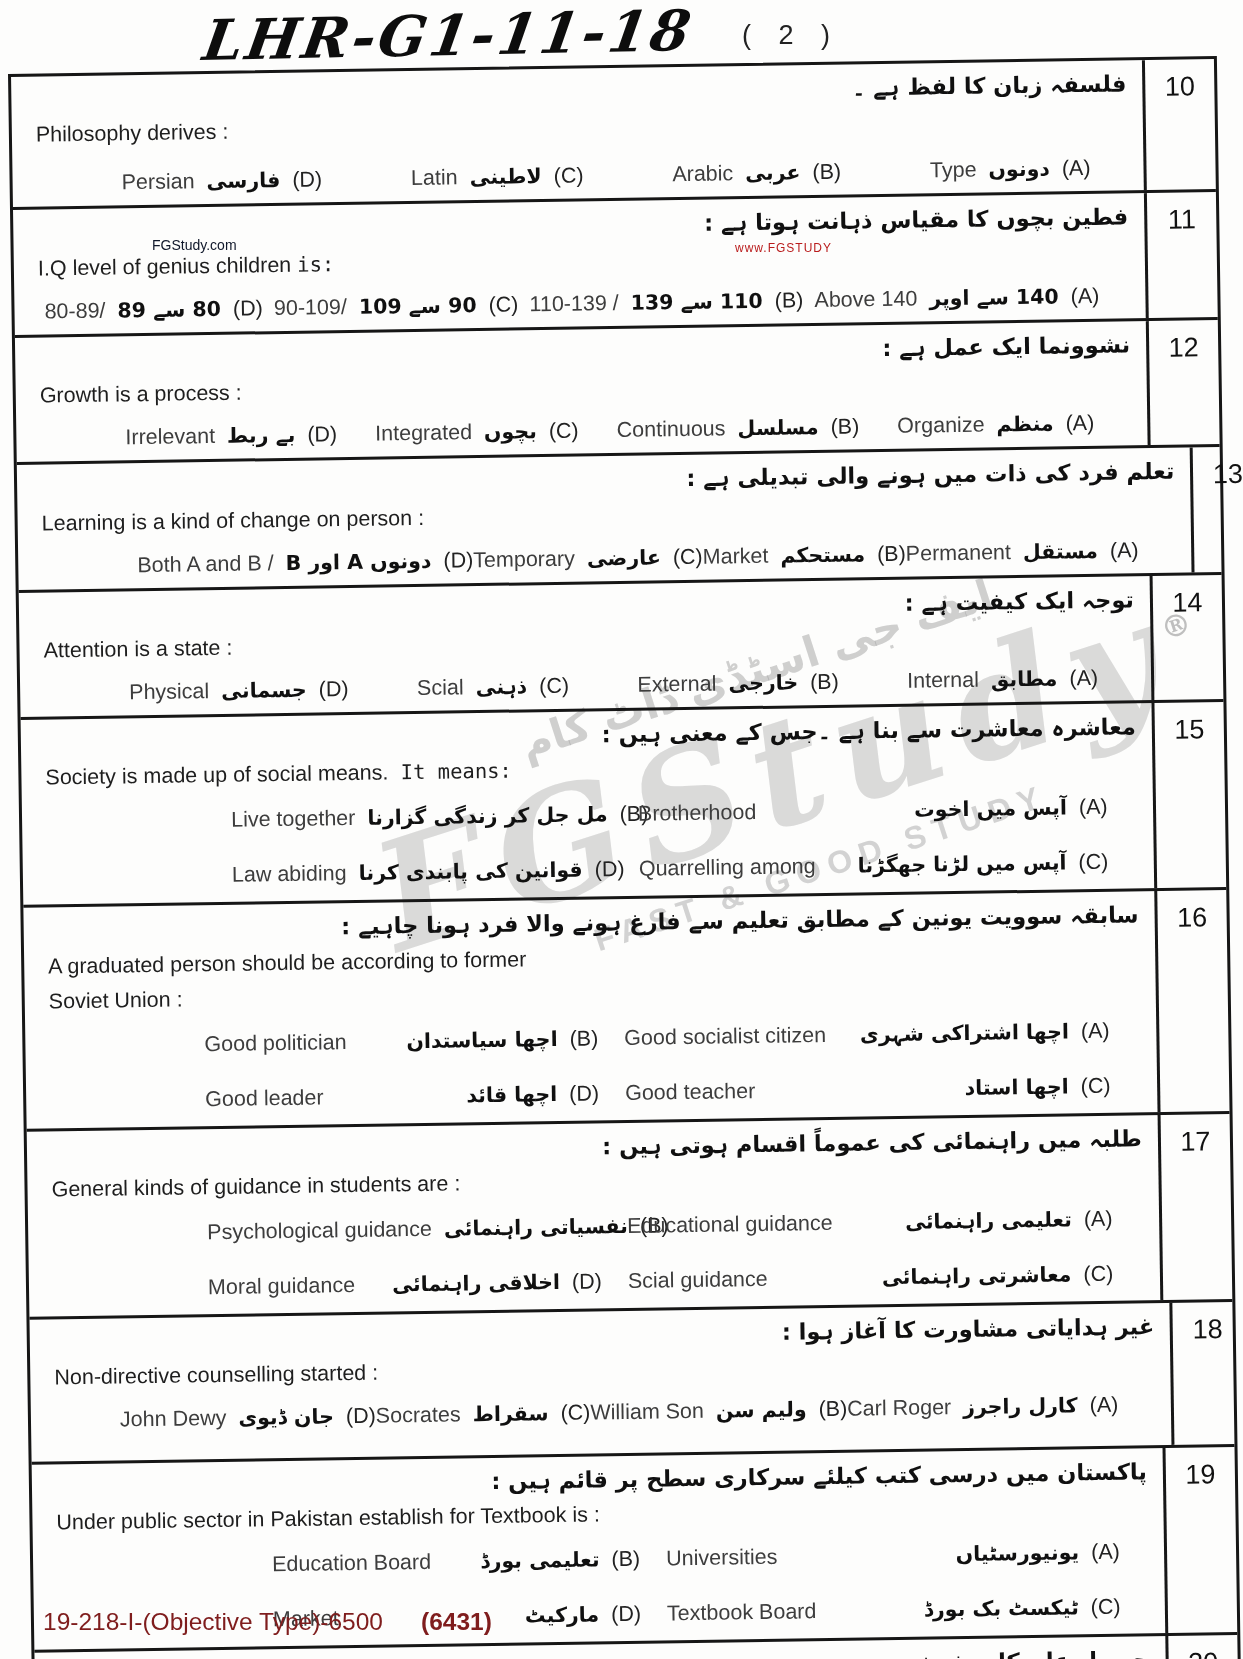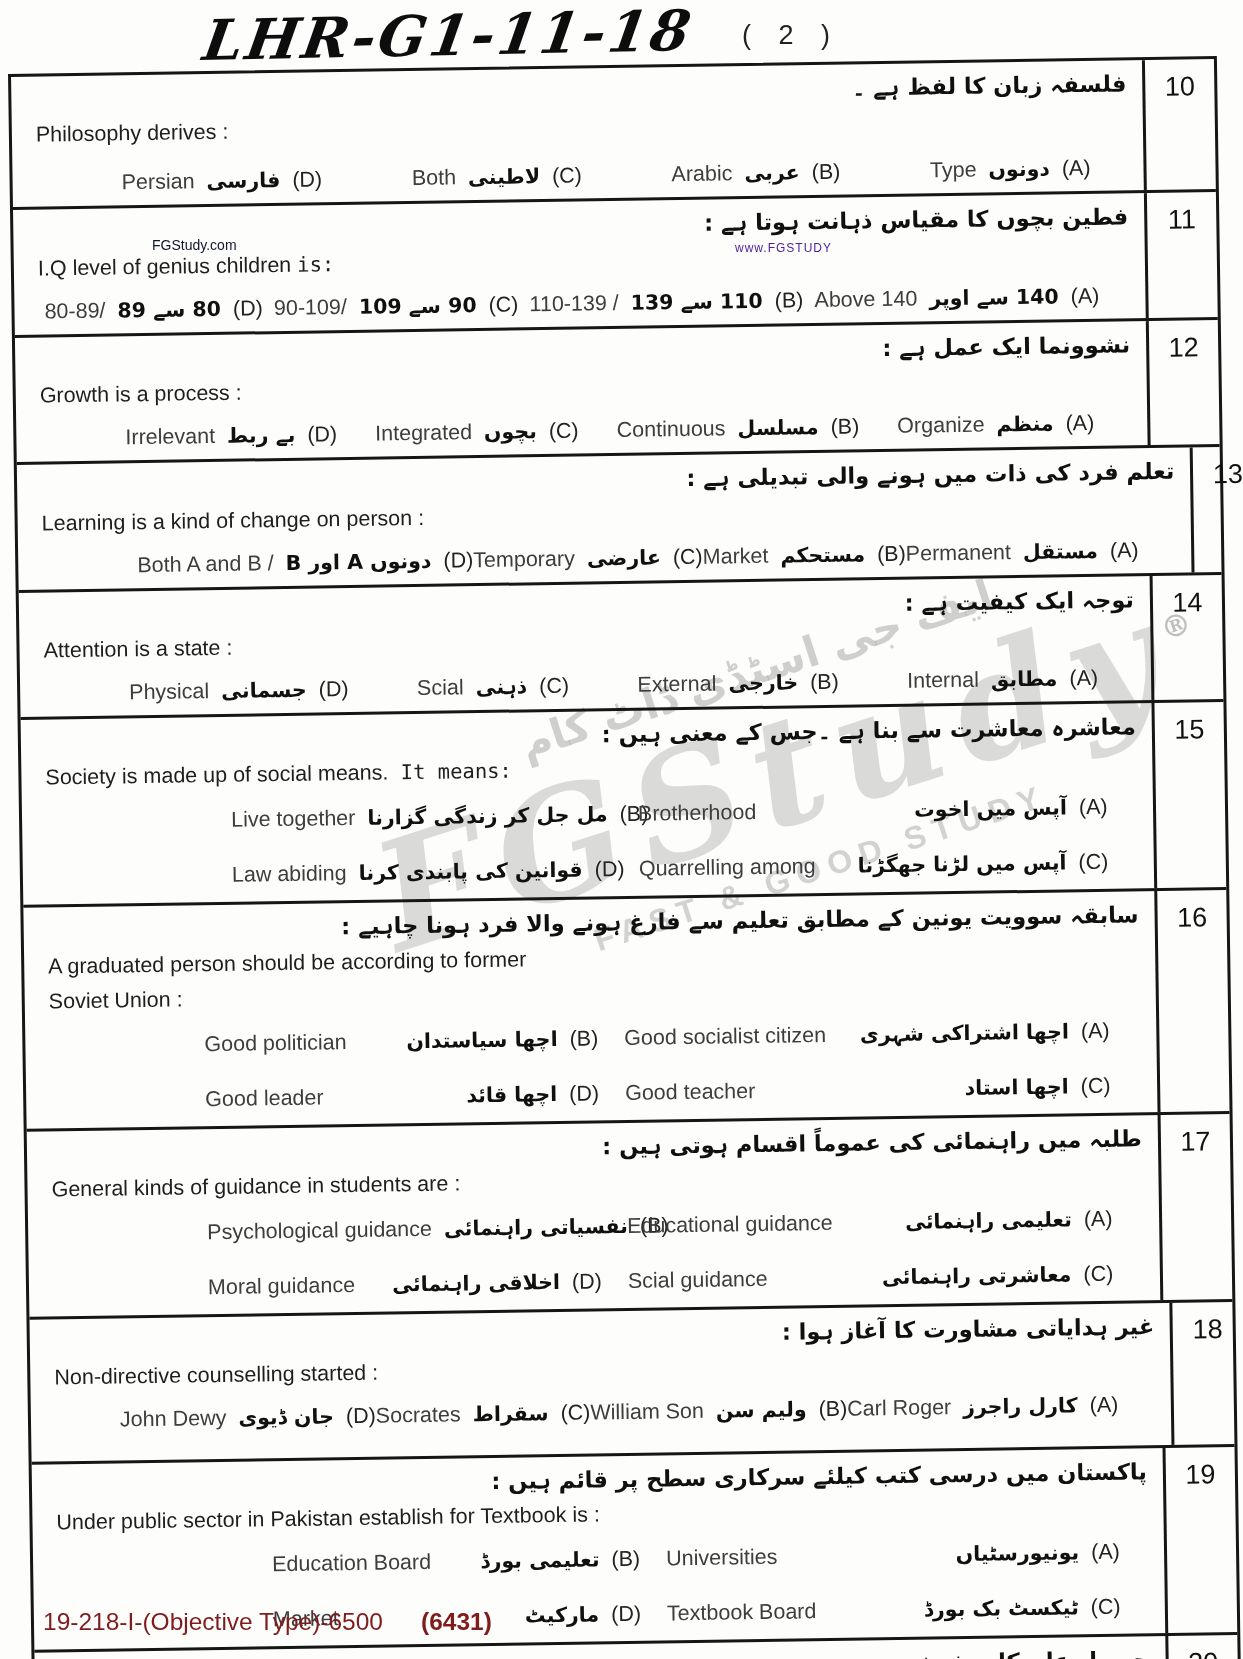--- a/index.html
+++ b/index.html
@@ -22,21 +22,21 @@
     color:#0d0d0d;
     white-space:nowrap;
   }
   .page-num{
     position:absolute;left:742px;top:20px;
     font-size:27px;letter-spacing:10px;color:#222;
   }
   
   .wm-layer{position:absolute;inset:0;z-index:0;pointer-events:none;}
   .wm-small{position:absolute;left:152px;top:237px;font-size:14px;color:#0f172a;}
-  .wm-faint{position:absolute;left:735px;top:241px;font-size:12px;color:#4c1d95;letter-spacing:1px;}
+  .wm-faint{position:absolute;left:735px;top:241px;font-size:12px;color:#b91c1c;letter-spacing:1px;}
   .wm-big-wrap{position:absolute;left:360px;top:640px;transform:rotate(-18deg);text-align:center;}
   .wm-urdu{
     direction:rtl;
     font-family:"DejaVu Sans",sans-serif;
     font-size:42px;font-weight:bold;color:rgba(150,150,150,.45);
     margin-bottom:6px;white-space:nowrap;
   }
   .wm-big{
     font-family:"DejaVu Serif",serif;font-style:italic;font-weight:bold;
     font-size:150px;line-height:1;color:rgba(170,170,170,.42);
@@ -136,21 +136,21 @@
         <div class="q-main">
           <div class="q-urdu">فلسفہ زبان کا لفظ ہے ۔</div>
           <div class="q-en"><span>Philosophy derives :</span></div>
           <div class="opts-single">
             <span class="opt">
               <span class="en">Persian</span>
               <span class="ur">فارسی</span>
               <span class="letter">(D)</span>
             </span>
             <span class="opt">
-              <span class="en">Both</span>
+              <span class="en">Latin</span>
               <span class="ur">لاطینی</span>
               <span class="letter">(C)</span>
             </span>
             <span class="opt">
               <span class="en">Arabic</span>
               <span class="ur">عربی</span>
               <span class="letter">(B)</span>
             </span>
             <span class="opt">
               <span class="en">Type</span>

